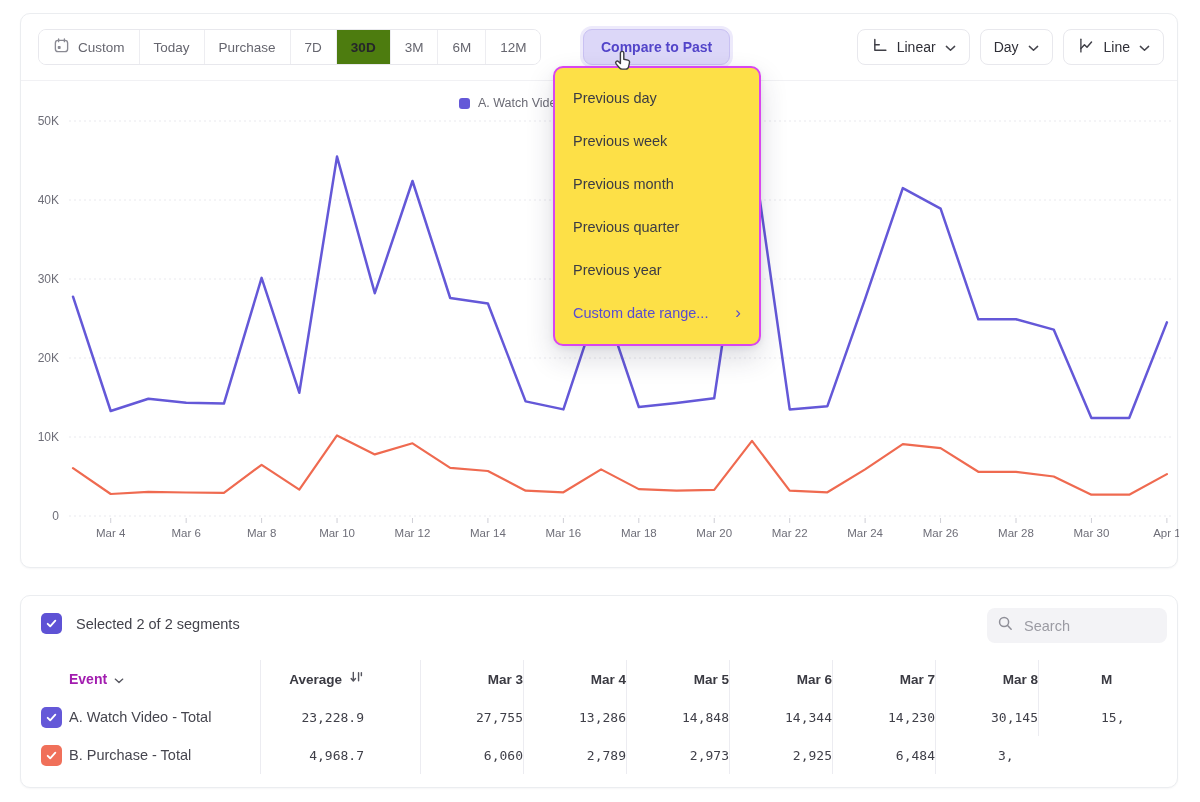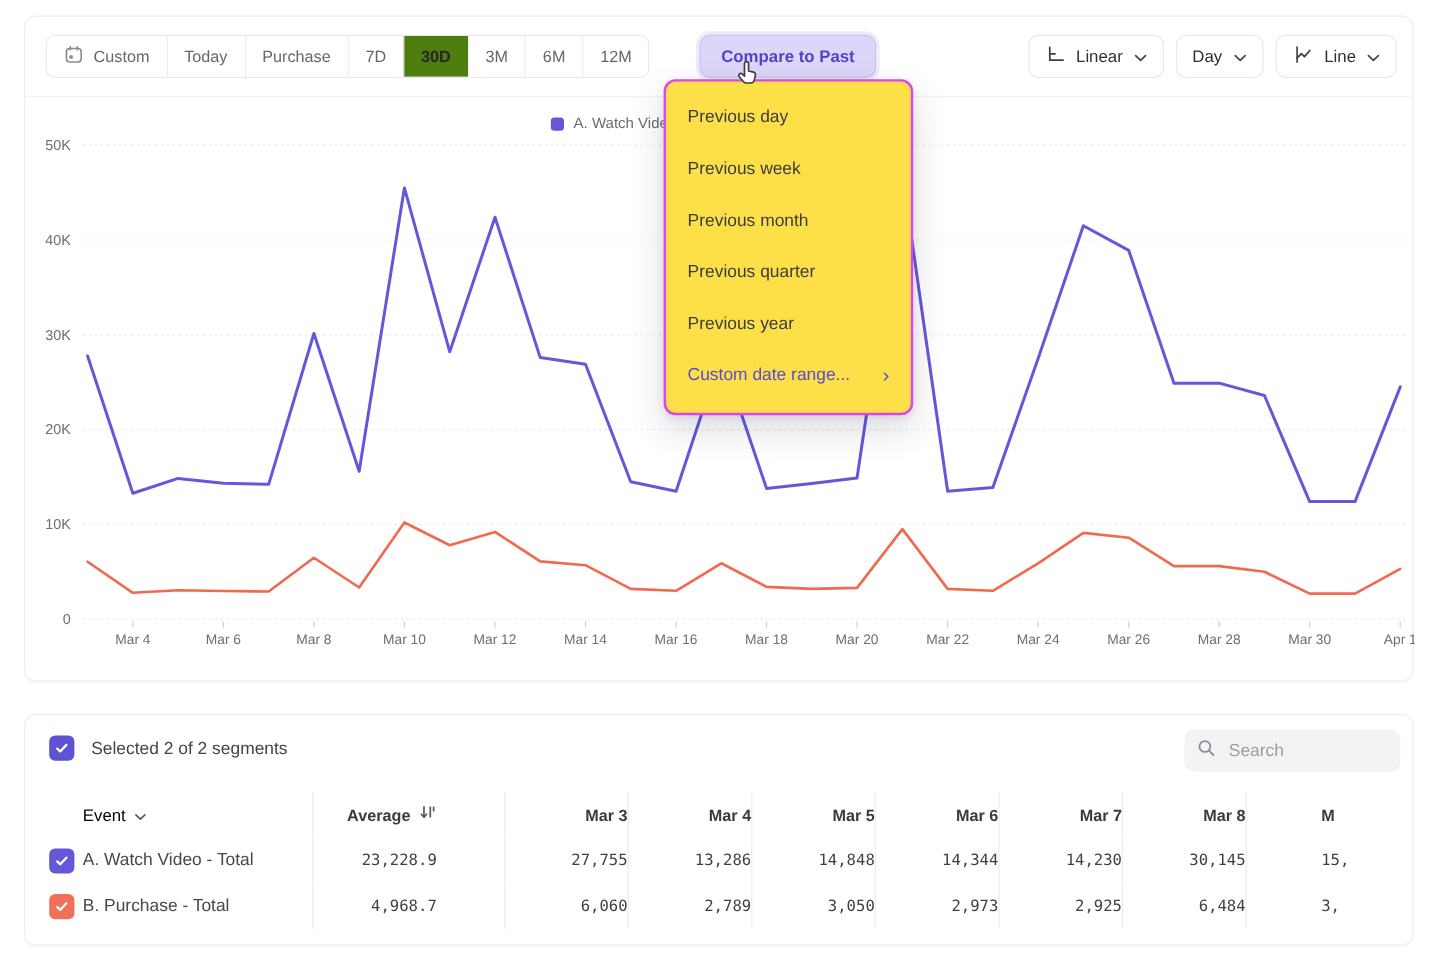--- a/index.html
+++ b/index.html
@@ -55,21 +55,21 @@
         font-family:"DejaVu Sans Mono",monospace;font-size:13px;color:#3f3f48;
         border-right:1px solid #ececf1;white-space:nowrap;overflow:hidden;}
   .c-event{width:240px;justify-content:flex-start;padding:0 0 0 48px;
            font-family:"Liberation Sans","DejaVu Sans",sans-serif;font-size:14.5px;color:#46464f;}
   .c-event.has-check{padding-left:20px;}
   .c-event .row-check{margin-right:7px;}
   .c-avg{width:160px;padding-right:56px;}
   .c-date{width:103px;}
   .c-clip{flex:1;justify-content:flex-start;padding-left:62px;border-right:none;}
   .hcell{font-family:"Liberation Sans","DejaVu Sans",sans-serif;font-weight:bold;font-size:13.5px;color:#3a3a42;}
-  .hcell.c-event{font-weight:normal;color:#000000;gap:7px;font-size:14px;}
+  .hcell.c-event{font-weight:bold;color:#a21caf;gap:7px;font-size:14px;}
   .hcell .sort-ico{margin-left:7px;}
 </style>
 </head>
 <body>
 
 <div class="canvas">
 
   <div class="card" id="chart-card">
     <div class="toolbar">
       <div class="segmented" id="range-group">
@@ -286,21 +286,20 @@
             <div class="checkbox row-check" style="background: rgb(240, 112, 90);">
               <svg width="13" height="13" viewBox="0 0 16 16">
                 <path d="M3.3 8.4 L6.4 11.4 L12.7 4.6" stroke="#fff" stroke-width="2.3" fill="none" stroke-linecap="round" stroke-linejoin="round"></path>
               </svg>
             </div>
             <span>B. Purchase - Total</span>
           </div>
           <div class="cell c-avg">4,968.7</div>
           <div class="cell c-date">6,060</div>
           <div class="cell c-date">2,789</div>
-          <div class="cell c-date">3,050</div>
           <div class="cell c-date">2,973</div>
           <div class="cell c-date">2,925</div>
           <div class="cell c-date">6,484</div>
           <div class="cell c-clip">3,</div>
         </div>
       </div>
   </div>
 
 </div>
 

